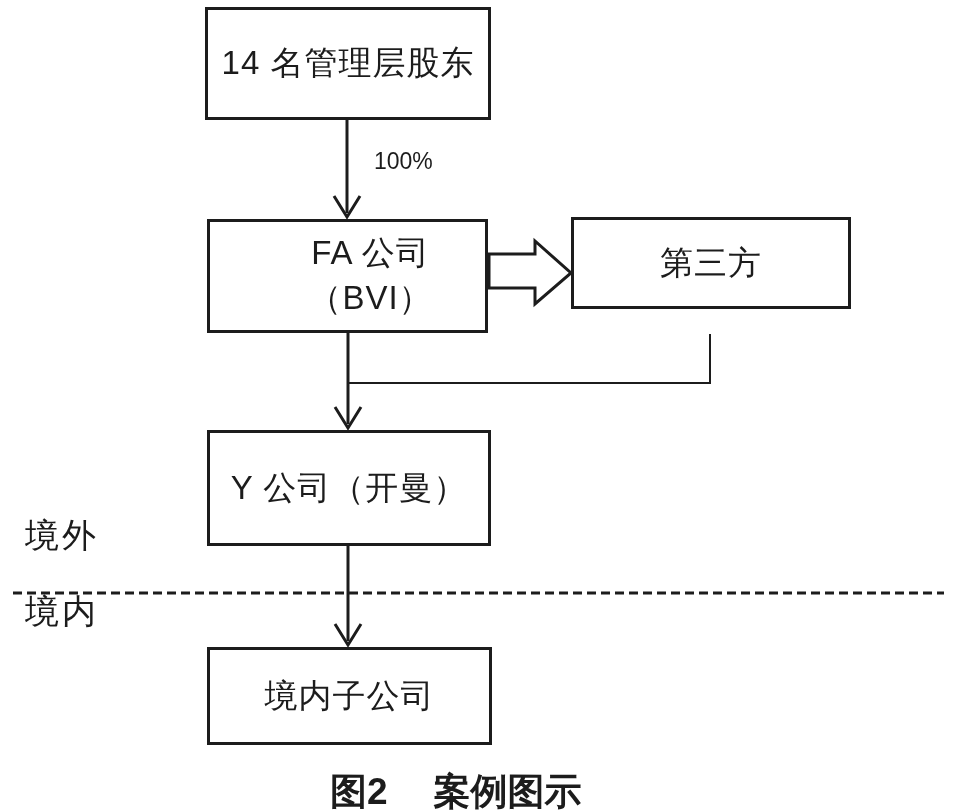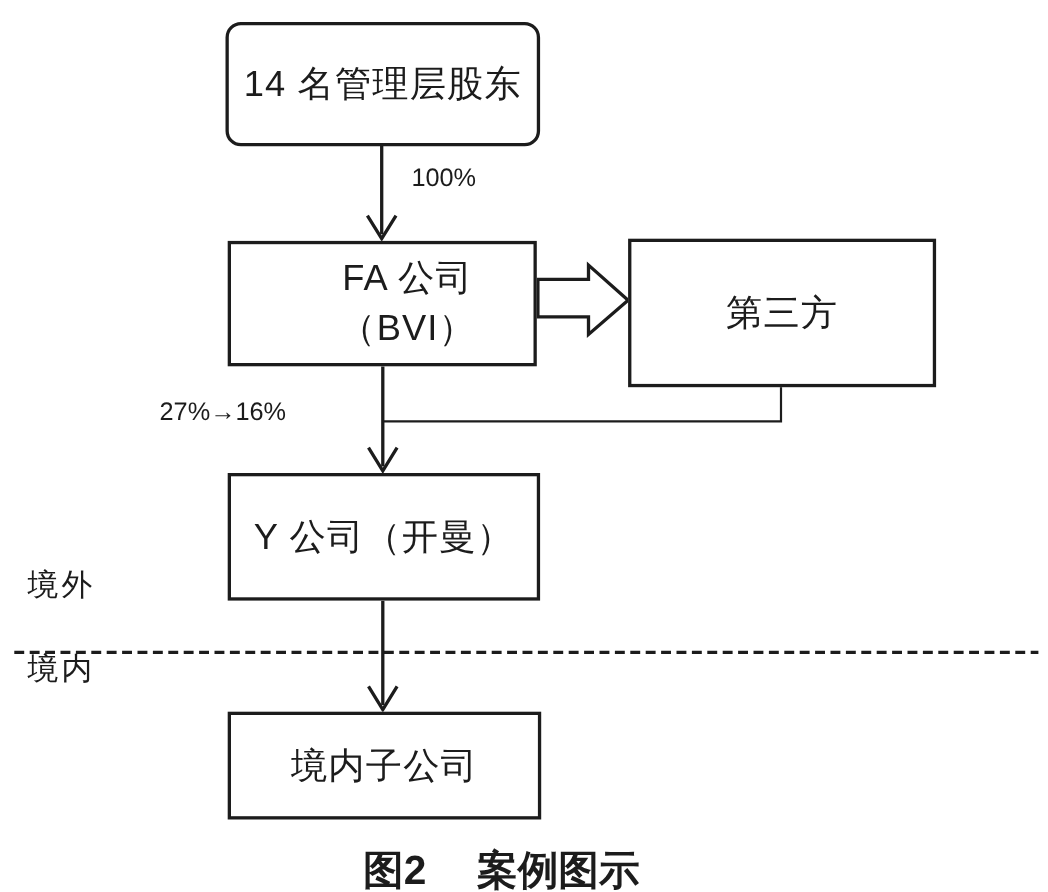--- a/index.html
+++ b/index.html
@@ -29,36 +29,36 @@
     background: #ffffff;
     display: flex;
     flex-direction: column;
     align-items: center;
     justify-content: center;
     text-align: center;
     font-size: 33px;
     letter-spacing: 1px;
     box-sizing: border-box;
   }
-  #node-shareholders { left: 205px; top: 20px;   width: 286px; height: 113px; border-radius: 14px; }
+  #node-shareholders { left: 205px; top: 7px;   width: 286px; height: 113px; }
   #node-fa           { left: 207px; top: 219px; width: 281px; height: 114px; padding-left: 46px; }
-  #node-thirdparty   { left: 571px; top: 217px; width: 280px; height: 135px; }
+  #node-thirdparty   { left: 571px; top: 217px; width: 280px; height: 92px; }
   #node-y            { left: 207px; top: 430px; width: 284px; height: 116px; }
   #node-domestic     { left: 207px; top: 647px; width: 285px; height: 98px; line-height: 1.3; }
   .edge-label {
     position: absolute;
     font-size: 23px;
     white-space: nowrap;
     text-align: right;
   }
   #label-100       { left: 374px; top: 148px; }
   #label-27-16     { left: 145px; top: 361px; }
   .region-label {
     position: absolute;
-    font-size: 28px;
+    font-size: 34px;
     letter-spacing: 3px;
     white-space: nowrap;
   }
   #label-offshore { left: 25px; top: 513px; }
   #label-onshore  { left: 25px; top: 589px; }
   #caption {
     position: absolute;
     left: 330px;
     top: 767px;
     font-size: 37px;
@@ -111,21 +111,20 @@
   <div class="node" id="node-y">
     <span>Y 公司（开曼）</span>
   </div>
 
   <div class="node" id="node-domestic">
     <span>境内子公司</span>
   </div>
 
   <div class="edge-label" id="label-100">100%</div>
 
-  <div class="edge-label" id="label-27-16">27%→16%</div>
 
   <div class="region-label" id="label-offshore">境外</div>
 
   <div class="region-label" id="label-onshore">境内</div>
 
   <div id="caption">
     <span>图2</span><span class="gap"></span><span>案例图示</span>
   </div>
 
 </div>

